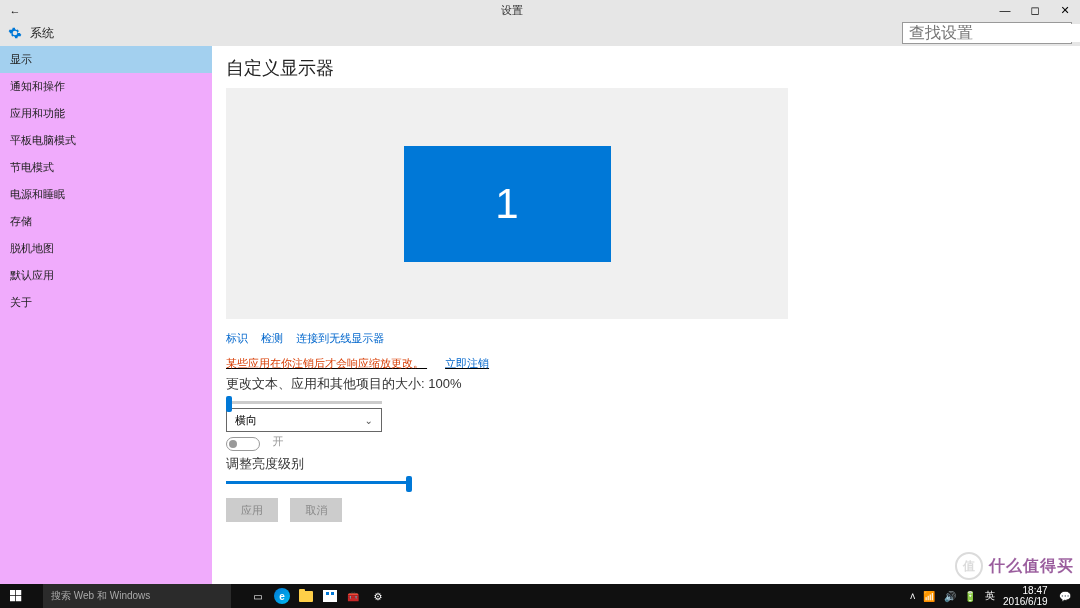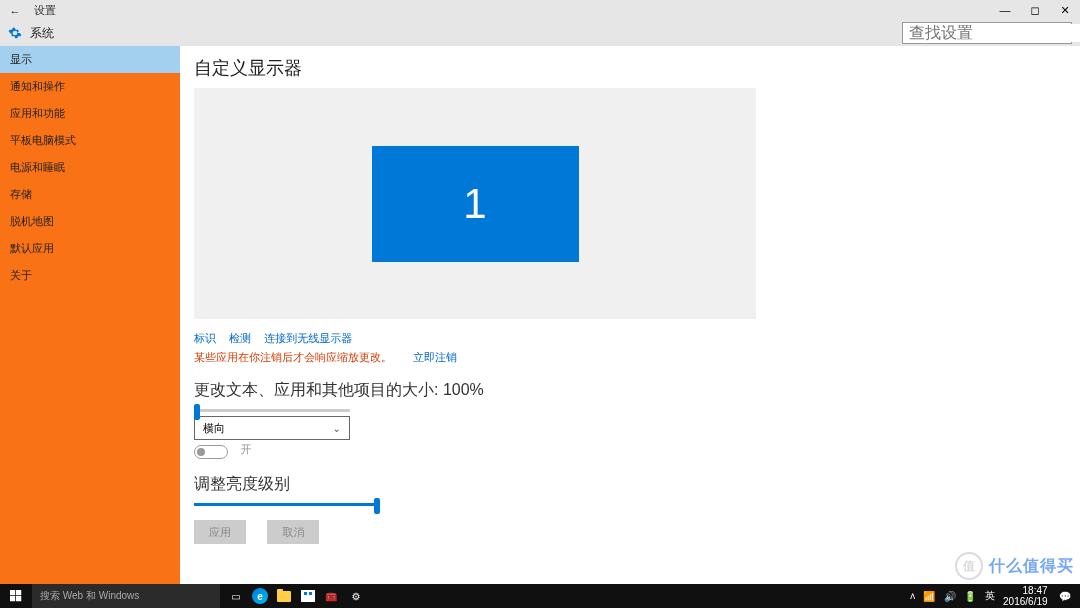--- a/index.html
+++ b/index.html
@@ -1,87 +1,87 @@
 <!DOCTYPE html>
 <html><head>
 <meta charset="utf-8">
 <style>
 * { margin: 0; padding: 0; box-sizing: border-box; font-family: "Microsoft YaHei", "Segoe UI", sans-serif; }
 body { width: 1080px; height: 608px; overflow: hidden; background: #fff; position: relative; }
 
 
 .titlebar { height: 20px; background: #e6e6e6; display: flex; align-items: center; font-size: 11px; }
 .titlebar .back { width: 30px; text-align: center; cursor: pointer; }
-.titlebar .title { flex: 1; padding-left: 4px; color: #333; }
+.titlebar .title { flex: 1; padding-left: 4px; color: #333; text-align: center; }
 .titlebar .controls { display: flex; }
 .titlebar .controls div { width: 30px; text-align: center; cursor: pointer; font-size: 11px; }
 
 
 .header { height: 26px; background: #e6e6e6; display: flex; align-items: center; border-bottom: 0; }
 .header .gear { width: 30px; display: flex; justify-content: center; align-items: center; }
 .header .gear svg { width: 14px; height: 14px; }
 .header .label { font-size: 12px; color: #222; }
 .header .spacer { flex: 1; }
 .header .search { width: 170px; height: 22px; border: 1px solid #999; background: #fff; display: flex; align-items: center; padding: 0 6px; margin-right: 8px; }
 .header .search input { border: none; outline: none; font-size: 16px; flex: 1; }
 .header .search .mag { color: #888; font-size: 11px; }
 
 
 .content { display: flex; height: 538px; }
-.sidebar { width: 180px; background: #f97316; }
+.sidebar { width: 212px; background: #f0abfc; }
 .sidebar .item { height: 27px; display: flex; align-items: center; padding-left: 10px; font-size: 11px; color: #222; cursor: pointer; }
 .sidebar .item.active { background: #a3d0ef; }
 
 .main { flex: 1; background: #fff; padding: 10px 17px 0 14px; overflow: hidden; position: relative; }
 .main h1 { font-size: 18px; font-weight: 400; color: #222; margin-bottom: 8px; }
 
 .monitor-area { width: 562px; height: 231px; background: #f0f0f0; display: flex; align-items: center; justify-content: center; }
 .monitor { width: 207px; height: 116px; background: #0078d7; display: flex; align-items: center; justify-content: center; color: #fff; font-size: 42px; font-weight: 300; }
 
 .links { margin-top: 12px; font-size: 11px; }
 .links a { color: #0066cc; text-decoration: none; margin-right: 10px; cursor: pointer; }
 
-.warning { margin-top: 4px; font-size: 11px; }
+.warning { margin-top: 10px; font-size: 11px; text-decoration: underline; }
 .warning .red { color: #d83b01; }
 .warning a { color: #0066cc; text-decoration: none; margin-left: 18px; cursor: pointer; }
 
-.setting-label { font-size: 16px; color: #333; margin-top: 15px; }
+.setting-label { font-size: 13px; color: #333; margin-top: 4px; }
 .slider { width: 156px; height: 3px; background: #ccc; margin-top: 8px; position: relative; }
 .slider .fill { position: absolute; left: 0; top: 0; height: 3px; background: #0078d7; }
 .slider .thumb { position: absolute; top: -5px; width: 6px; height: 16px; background: #0078d7; border-radius: 2px; }
 
 .slider.long { width: 186px; }
 
 .dropdown { width: 156px; height: 24px; border: 1px solid #666; margin-top: 4px; display: flex; align-items: center; padding: 0 8px; font-size: 11px; cursor: pointer; justify-content: space-between; }
 .dropdown .chev { font-size: 10px; color: #555; }
 
 .disabled-label { font-size: 11px; color: #999; margin-top: 14px; }
 .toggle { width: 34px; height: 14px; border: 1px solid #999; border-radius: 7px; margin-top: 5px; display: inline-block; vertical-align: middle; position: relative; }
 .toggle .knob { width: 8px; height: 8px; background: #999; border-radius: 50%; position: absolute; left: 2px; top: 2px; }
 .toggle-text { font-size: 11px; color: #999; margin-left: 8px; vertical-align: middle; }
 
 .buttons { margin-top: 14px; }
-.buttons button { width: 52px; height: 24px; background: #ccc; border: none; color: #888; font-size: 11px; margin-right: 17px; }
-
-
-.taskbar { position: absolute; bottom: 0; left: 0; right: 0; height: 24px; background: #101010; display: flex; align-items: center; color: #fff; font-size: 10px; }
+.buttons button { width: 52px; height: 24px; background: #ccc; border: none; color: #888; font-size: 11px; margin-right: 8px; }
+
+
+.taskbar { position: absolute; bottom: 0; left: 0; right: 0; height: 24px; background: #101010; display: flex; align-items: center; color: #fff; font-size: 10px; gap: 11px; }
 .taskbar .start { width: 32px; display: flex; justify-content: center; align-items: center; cursor: pointer; }
 .taskbar .start svg { width: 12px; height: 12px; }
 .taskbar .search-tb { width: 188px; height: 24px; background: #2b2b2b; display: flex; align-items: center; padding-left: 8px; color: #aaa; cursor: text; }
 .taskbar .tb-icons { display: flex; margin-left: 4px; }
 .taskbar .tb-icons .ic { width: 24px; height: 24px; display: flex; align-items: center; justify-content: center; cursor: pointer; }
 .taskbar .spacer { flex: 1; }
 .taskbar .tray { display: flex; align-items: center; gap: 8px; padding-right: 8px; }
 .taskbar .tray .tr { cursor: pointer; font-size: 10px; }
 .taskbar .clock { text-align: right; line-height: 11px; padding-right: 4px; font-size: 10px; }
 
 
 .watermark { position: absolute; right: 6px; bottom: 28px; display: flex; align-items: center; gap: 6px; opacity: 0.7; }
 .watermark .circ { width: 28px; height: 28px; border: 2px solid #ccc; border-radius: 50%; display: flex; align-items: center; justify-content: center; font-size: 12px; color: #ccc; font-weight: bold; }
-.watermark .txt { font-size: 16px; color: #3b82f6; font-weight: bold; letter-spacing: 1px; }
+.watermark .txt { font-size: 16px; color: #701a75; font-weight: bold; letter-spacing: 1px; }
 
 .edge-icon { width:16px; height:16px; background: linear-gradient(135deg,#0078d7,#00bcf2); border-radius:50%; display:flex; align-items:center; justify-content:center; color:#fff; font-size:10px; font-weight:bold; }
 .folder-icon { width:14px; height:11px; background:#ffcf48; border-radius:1px; position:relative; }
 .folder-icon::before { content:''; position:absolute; top:-2px; left:0; width:6px; height:3px; background:#ffcf48; border-radius:1px 1px 0 0; }
 .store-icon { width:14px; height:12px; background:#fff; position:relative; }
 .store-icon::before { content:''; position:absolute; top:2px; left:3px; width:3px; height:3px; background:#0078d7; }
 .store-icon::after { content:''; position:absolute; top:2px; right:3px; width:3px; height:3px; background:#0078d7; }
 </style>
 </head>
 <body>
@@ -116,20 +116,23 @@
         <span>显示</span>
       </div>
     <div class="item">
         <span>通知和操作</span>
       </div>
     <div class="item">
         <span>应用和功能</span>
       </div>
     <div class="item">
         <span>平板电脑模式</span>
+      </div>
+    <div class="item">
+        <span>节电模式</span>
       </div>
     <div class="item">
         <span>电源和睡眠</span>
       </div>
     <div class="item">
         <span>存储</span>
       </div>
     <div class="item">
         <span>脱机地图</span>
       </div>

